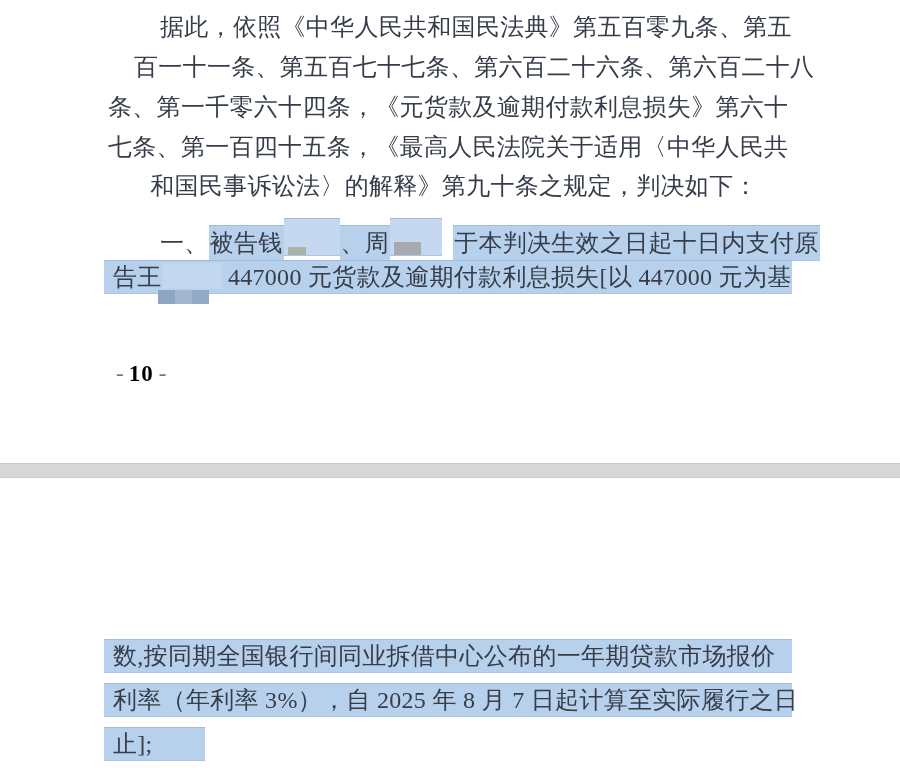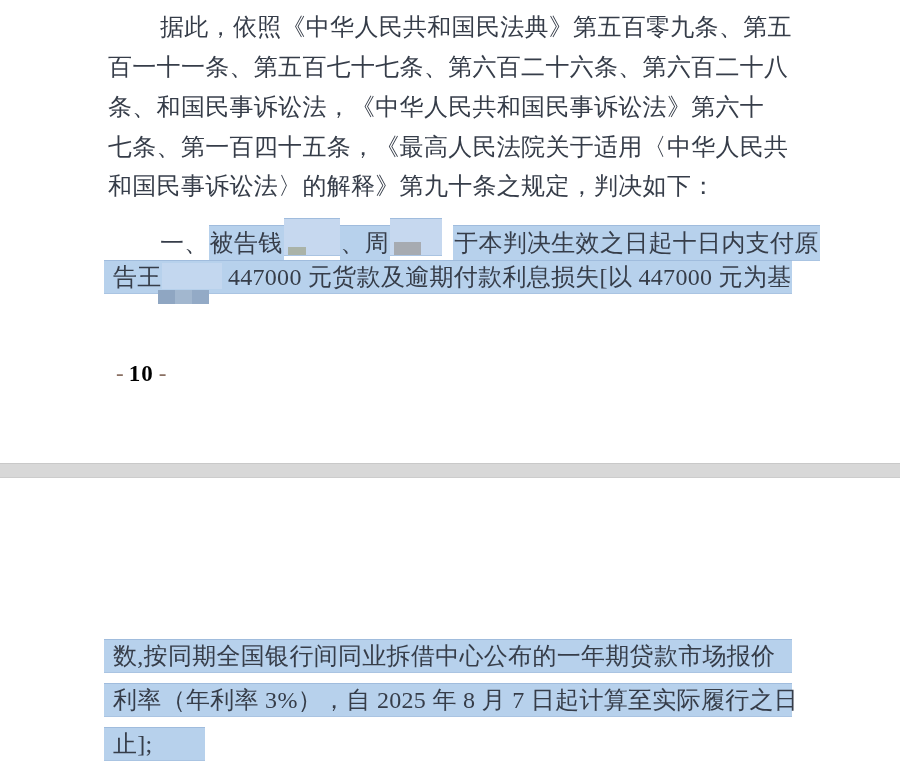--- a/index.html
+++ b/index.html
@@ -51,36 +51,36 @@
     white-space:nowrap;
   }
   .page-number .dash{color:#8a7063;margin:0 5px;}
   .page-number .num{color:#000000;letter-spacing:1px;font-weight:bold;}
   
   .page-divider{
     position:absolute;left:0;top:463px;width:900px;height:13px;
     background:#d8d8d8;border-top:1px solid #c9c9c9;border-bottom:1px solid #cccccc;
   }
   
-  .p1l1{top:7px;}  .p1l2{top:47px;} .p1l3{top:87px;} .p1l4{top:127px;} .p1l5{top:166px;}
+  .p1l1{top:7px;}  .p1l2{top:47px;margin-left:26px;} .p1l3{top:87px;} .p1l4{top:127px;} .p1l5{top:166px;text-align:center;}
   .p1l6{top:218px;}
   .p1l7{top:260px;}
   .p2l1{top:639px;} .p2l2{top:683px;}
   .p2l3{top:727px;width:101px;}
 </style>
 </head>
 <body>
 
 <div class="stage">
 
   <div>
 
     <div class="line indent p1l1">据此，依照《中华人民共和国民法典》第五百零九条、第五</div>
     <div class="line p1l2">百一十一条、第五百七十七条、第六百二十六条、第六百二十八</div>
-    <div class="line p1l3">条、和国民事诉讼法，《中华人民共和国民事诉讼法》第六十</div>
+    <div class="line p1l3">条、第一千零六十四条，《元货款及逾期付款利息损失》第六十</div>
     <div class="line p1l4">七条、第一百四十五条，《最高人民法院关于适用〈中华人民共</div>
     <div class="line p1l5">和国民事诉讼法〉的解释》第九十条之规定，判决如下：</div>
 
     <div class="line indent p1l6">
       <span>一、</span><span class="hl">被告钱</span><span class="hl redact r1"><i class="chip"></i></span><span class="hl">、周</span><span class="hl redact r2"><i class="chip"></i></span><span class="gap-plain"></span><span class="hl">于本判决生效之日起十日内支付原</span>
     </div>
 
     <div class="hl-line p1l7">
       <span>告王</span><span class="redact r3"></span>
       <span>447000 元货款及逾期付款利息损失[以 447000 元为基</span>

